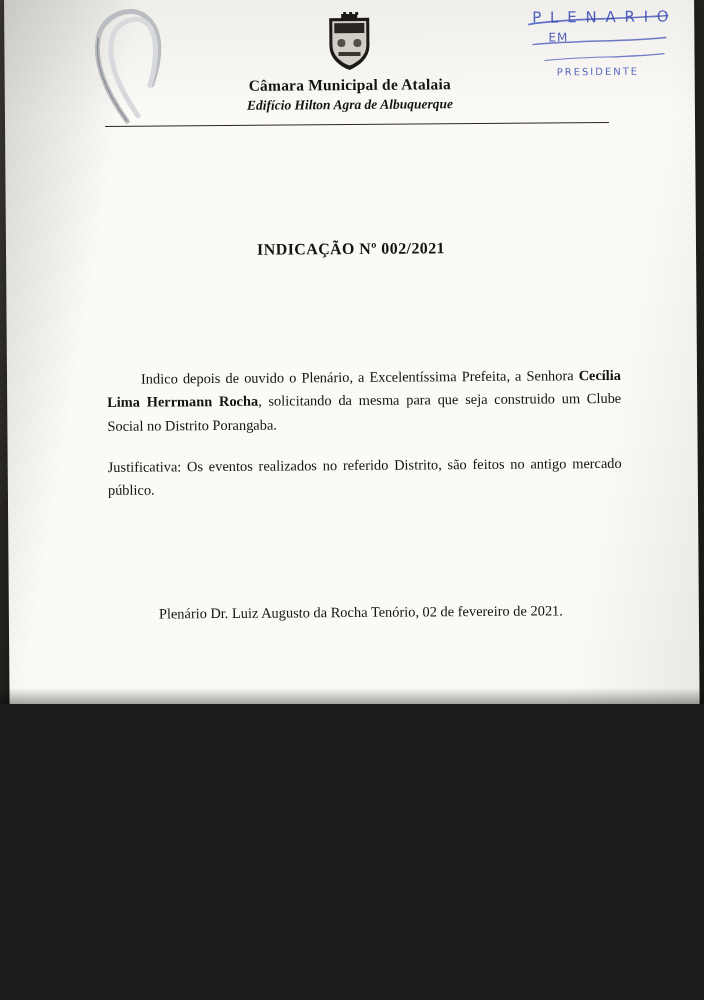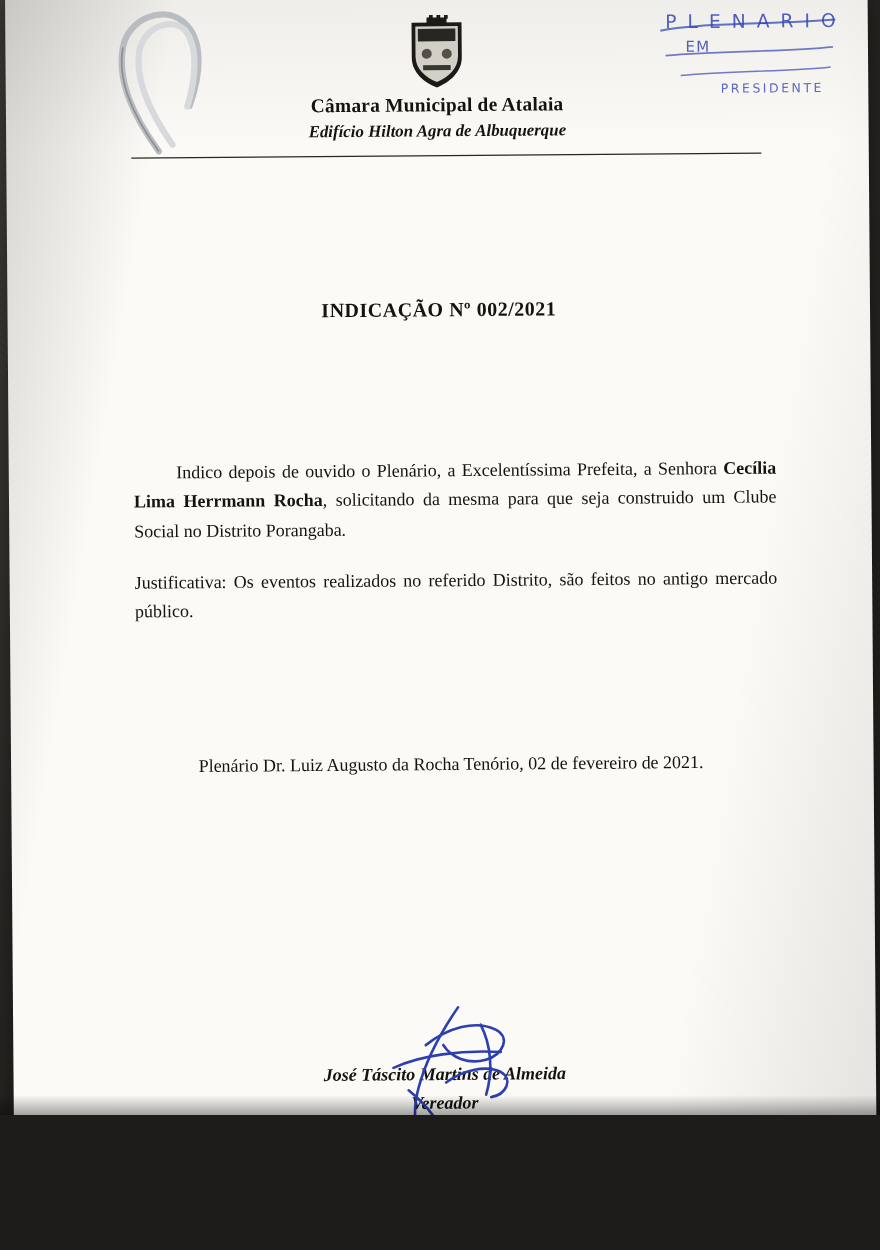--- a/index.html
+++ b/index.html
@@ -3,21 +3,21 @@
 <meta charset="utf-8">
 <style>
   html, body {
     margin: 0;
     padding: 0;
     background: #1e1c1a;
   }
   .page {
     position: relative;
     width: 704px;
-    height: 892px;
+    height: 704px;
     overflow: hidden;
     background: #3a3733;
     font-family: "Liberation Serif", serif;
   }
   
   .backdrop {
     position: absolute;
     inset: 0;
     background:
       radial-gradient(ellipse at 20% 10%, #4a4641 0%, #2b2926 60%, #201e1c 100%);
@@ -75,21 +75,21 @@
     font-size: 15px;
     letter-spacing: 2px;
     color: #3446b5;
     opacity: 0.85;
     white-space: nowrap;
   }
   .hw-1 { position: absolute; left: 16px; top: 8px; }
   .hw-2 { position: absolute; left: 32px; top: 30px; font-size: 12px; letter-spacing: 1px;}
   .hw-3 {
     position: absolute; left: 40px; top: 66px;
-    font-size: 10px; letter-spacing: 2px; color: #3446b5; opacity: .8; margin-left: 20px;
+    font-size: 10px; letter-spacing: 2px; color: #3446b5; opacity: .8;
   }
 
   
   .crest {
     position: absolute;
     left: 50%;
     top: 16px;
     transform: translateX(-50%);
     width: 56px;
     height: 60px;

